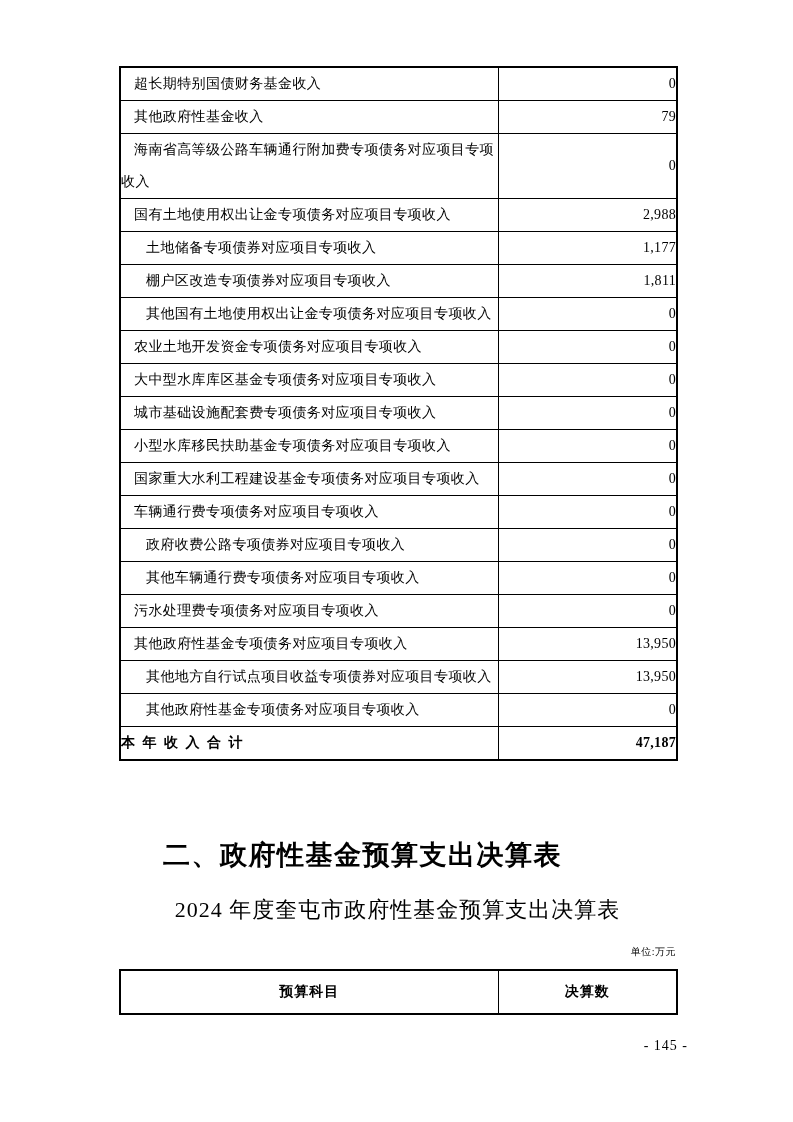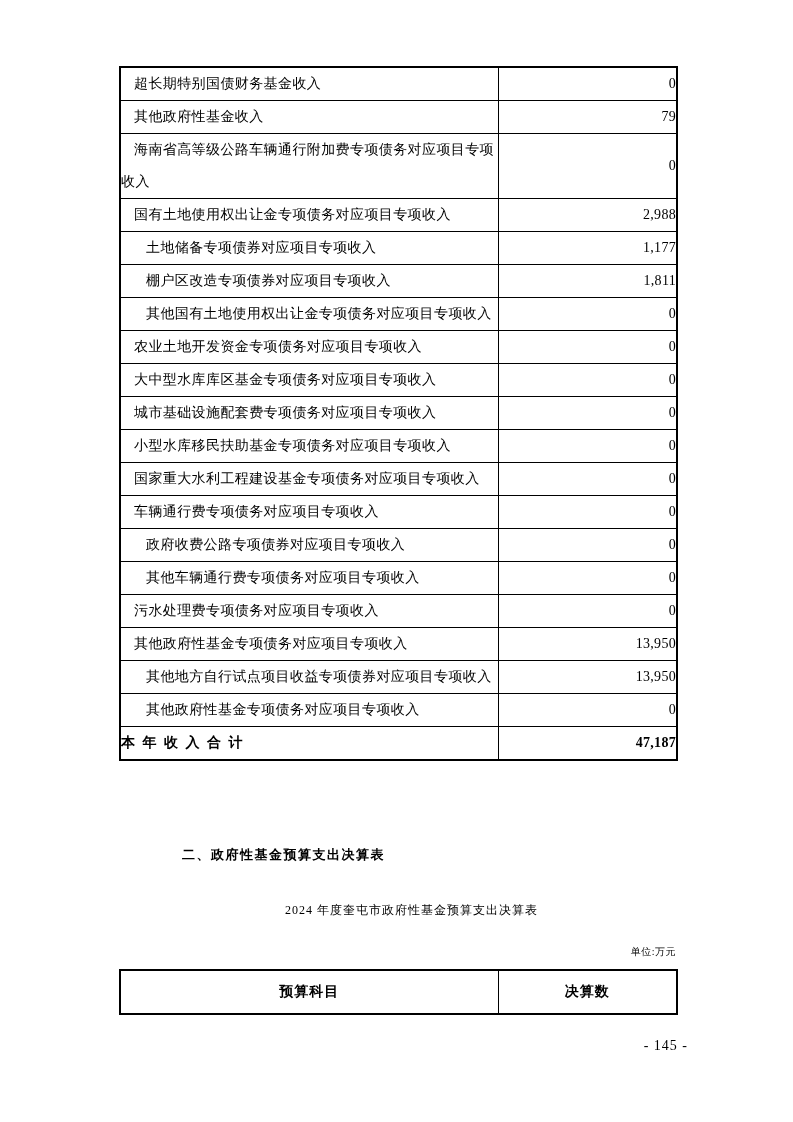--- a/index.html
+++ b/index.html
@@ -34,26 +34,26 @@
   .value-cell {
     font-size:14px; text-align:right; padding-right:4px;
     letter-spacing:0.3px;
   }
   .t1 tr.total-row td { font-weight:bold; }
   .t1 tr.total-row .label-cell { text-indent:0; letter-spacing:2px; }
 
   
   .sec-heading {
     position:absolute; left:163px; top:841px;
-    font-size:13px; font-weight:bold; letter-spacing:1.5px;
-    line-height:28px; white-space:nowrap;margin-left:19px;
+    font-size:27px; font-weight:bold; letter-spacing:1.5px;
+    line-height:28px; white-space:nowrap;
   }
   .doc-title {
-    position:absolute; left:133px; top:895px; width:557px;
-    text-align:center; font-size:12px; letter-spacing:1px;
+    position:absolute; left:119px; top:895px; width:557px;
+    text-align:center; font-size:22px; letter-spacing:1px;
     line-height:30px; white-space:nowrap;
   }
   .unit-label {
     position:absolute; left:376px; top:945px; width:300px;
     text-align:right; font-size:10px; letter-spacing:0.5px;
   }
 
   
   table.t2 {
     position:absolute; left:119px; top:969px; width:557px;

